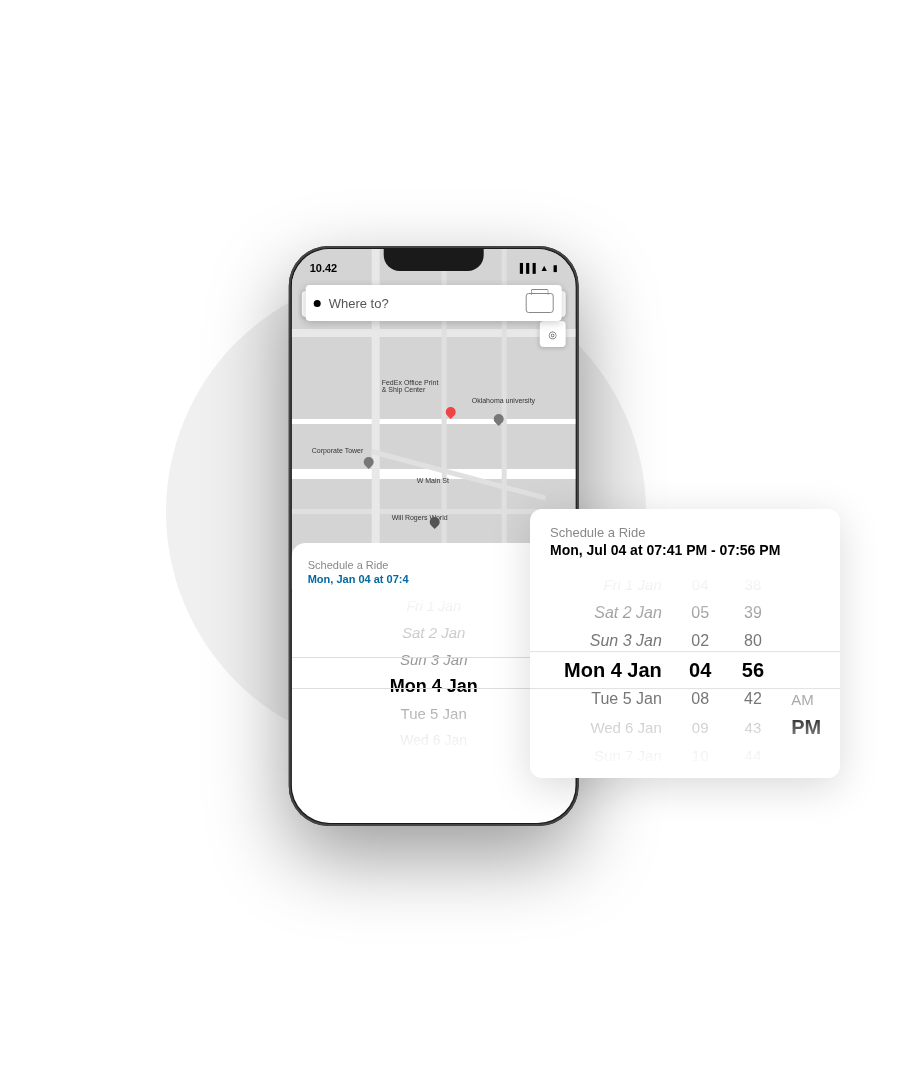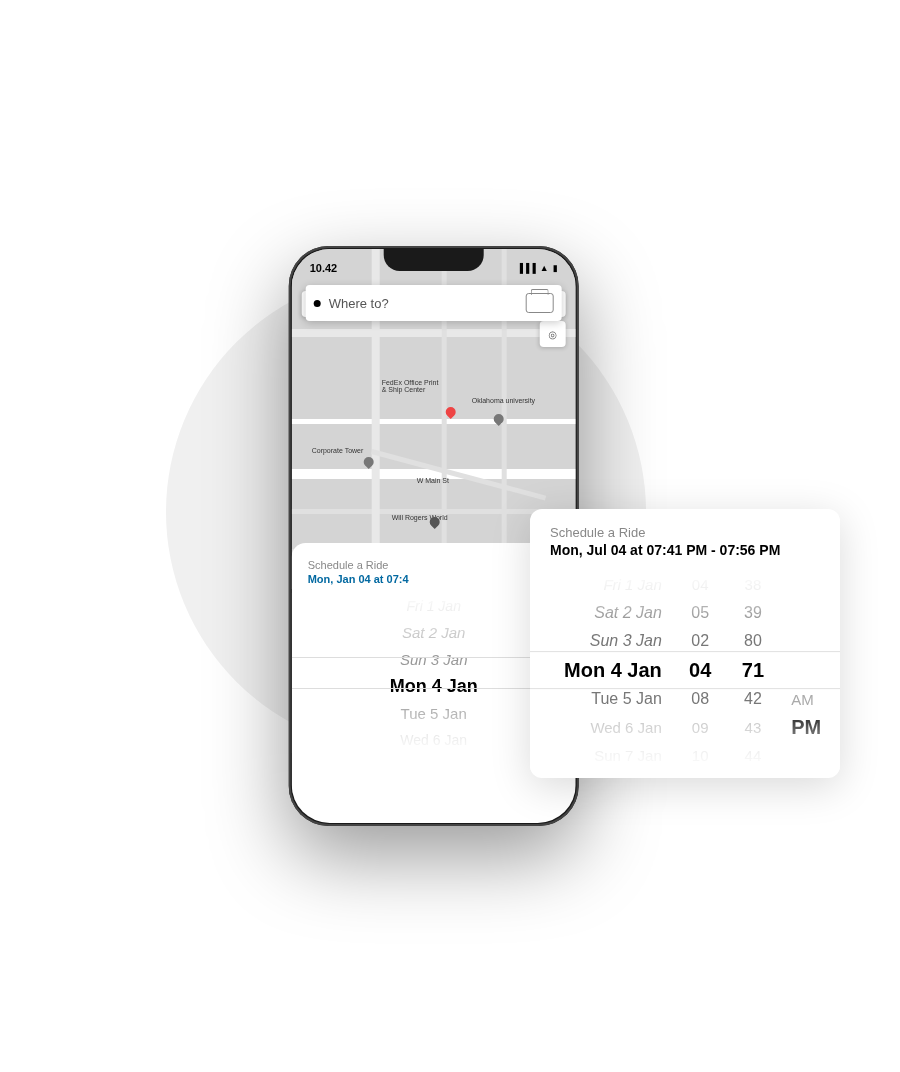--- a/index.html
+++ b/index.html
@@ -616,21 +616,21 @@
         <div class="picker-row selected">04</div>
         <div class="picker-row near">08</div>
         <div class="picker-row" style="color:#bbb;">09</div>
         <div class="picker-row" style="color:#ccc;">10</div>
       </div>
 
       <div class="picker-col">
         <div class="picker-row" style="color:#ccc;">38</div>
         <div class="picker-row near">39</div>
         <div class="picker-row near">80</div>
-        <div class="picker-row selected">71</div>
+        <div class="picker-row selected">56</div>
         <div class="picker-row near">42</div>
         <div class="picker-row" style="color:#bbb;">43</div>
         <div class="picker-row" style="color:#ccc;">44</div>
       </div>
 
       <div class="picker-col ampm-col">
         <div class="picker-row" style="height: 114px; align-items: flex-end; color:#aaa;">AM</div>
         <div class="picker-row selected">PM</div>
       </div>
     </div>

